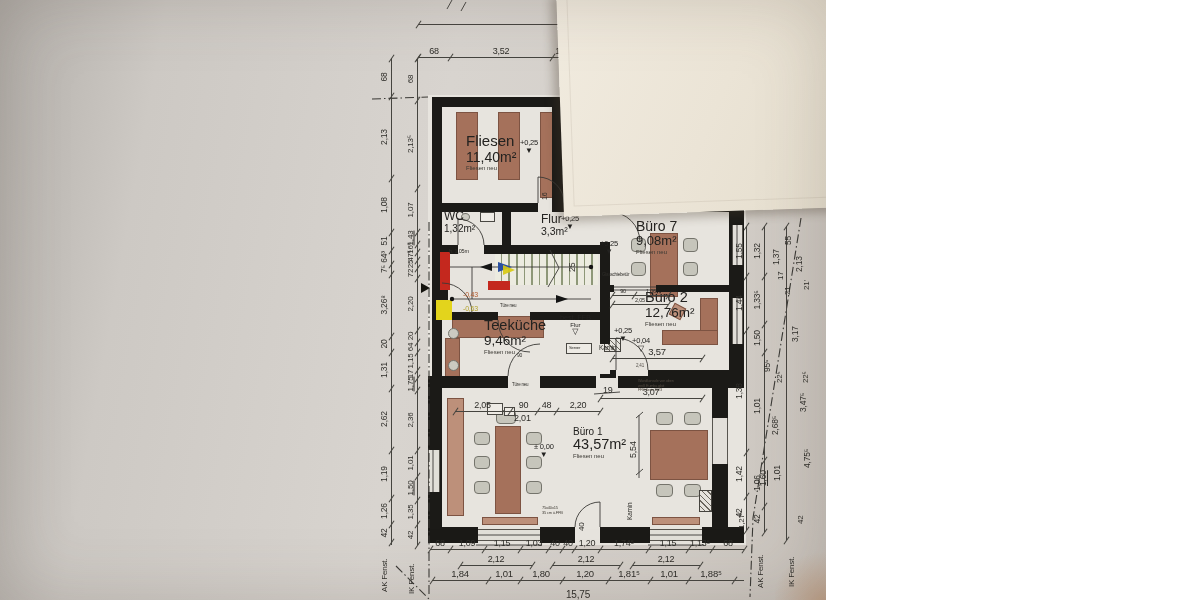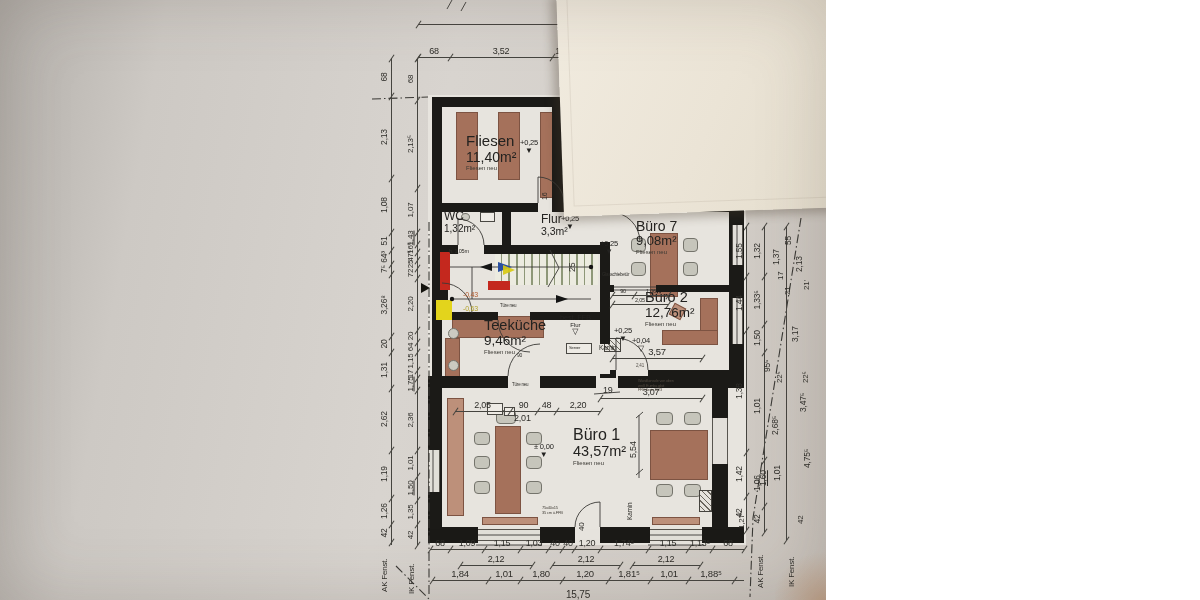--- a/index.html
+++ b/index.html
@@ -438,21 +438,21 @@
         <span class="rn" style="font-size: 14.5px;">Büro 2</span>
         <span class="ra" style="font-size: 13.5px;">12,76m²</span>
         <span class="rf">Fliesen neu</span>
       </div>
       <div class="room-label" style="left: 484px; top: 318px;">
         <span class="rn" style="font-size: 14.5px;">Teeküche</span>
         <span class="ra" style="font-size: 13.5px;">9,46m²</span>
         <span class="rf">Fliesen neu</span>
       </div>
       <div class="room-label" style="left: 573px; top: 426px;">
-        <span class="rn" style="font-size: 16px;">Büro 1</span>
+        <span class="rn" style="font-size: 10px;">Büro 1</span>
         <span class="ra" style="font-size: 14.5px;">43,57m²</span>
         <span class="rf">Fliesen neu</span>
       </div>
       <div class="elev" style="left: 520px; top: 139px;">
         <span class="t">+0,25</span>
         <span class="tri">▼</span>
       </div>
       <div class="elev" style="left: 561px; top: 215px;">
         <span class="t">+0,25</span>
         <span class="tri">▼</span>

